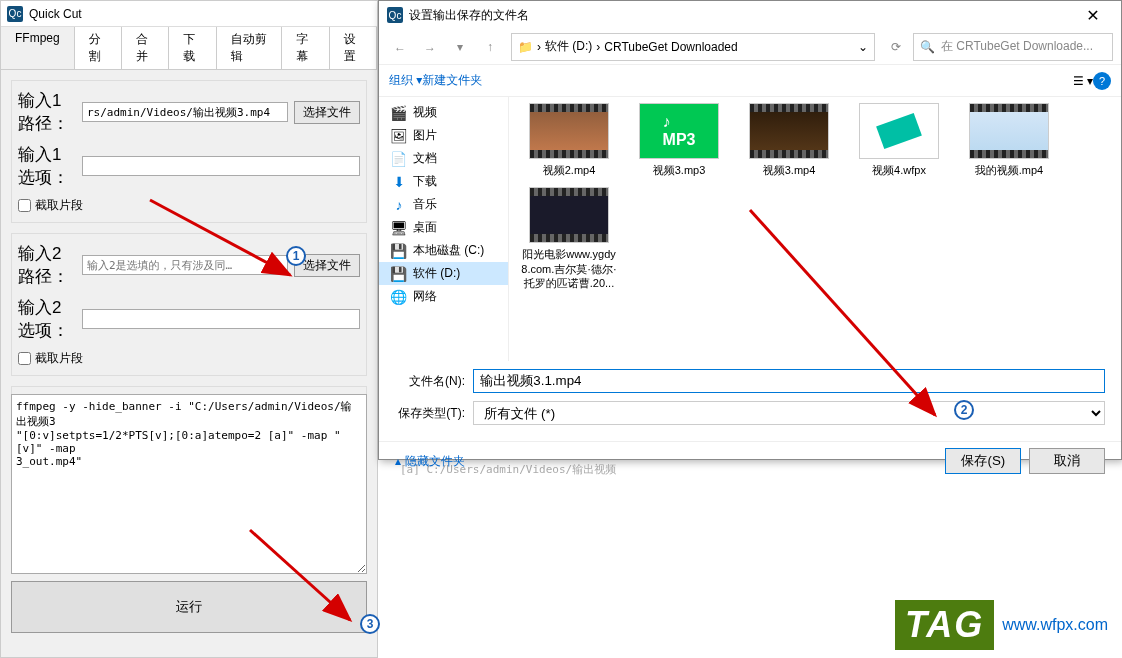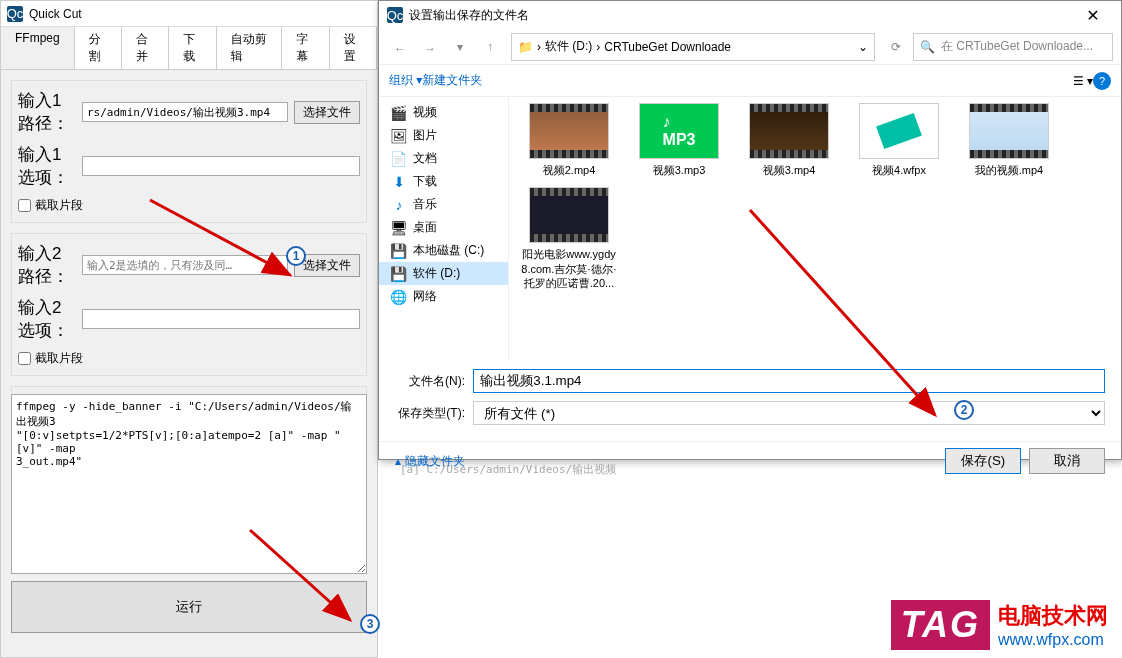--- a/index.html
+++ b/index.html
@@ -1,21 +1,21 @@
 <!DOCTYPE html>
 <html><head>
   <meta charset="utf-8">
   <style>
     * { box-sizing: border-box; margin: 0; padding: 0; }
     body { font-family: "Microsoft YaHei", sans-serif; font-size: 12px; background: #fff; position: relative; width: 1122px; height: 658px; overflow: hidden; }
     
     
     .qc-window { position: absolute; left: 0; top: 0; width: 378px; height: 658px; border: 1px solid #ccc; background: #f0f0f0; }
     .qc-titlebar { height: 26px; background: #fff; display: flex; align-items: center; padding: 0 6px; gap: 6px; border-bottom: 1px solid #ddd; }
-    .qc-icon { width: 16px; height: 16px; background: #114f7a; color: #fff; display: flex; align-items: center; justify-content: center; font-size: 13px; border-radius: 2px; }
+    .qc-icon { width: 16px; height: 16px; background: #114f7a; color: #fff; display: flex; align-items: center; justify-content: center; font-size: 10px; border-radius: 2px; }
     .qc-tabs { display: flex; background: #fff; border-bottom: 1px solid #ccc; }
     .qc-tab { padding: 4px 14px; border-right: 1px solid #ccc; cursor: pointer; background: #fff; }
     .qc-tab.active { background: #f0f0f0; }
     .qc-body { padding: 10px; }
     .qc-group { background: #f0f0f0; padding: 8px 6px; border: 1px solid #ddd; margin-bottom: 10px; }
     .qc-form { display: flex; flex-direction: column; gap: 8px; }
     .qc-row { display: flex; align-items: center; gap: 6px; }
     .qc-label { width: 58px; font-size: 17px; }
     .qc-input { border: 1px solid #aaa; padding: 2px 4px; font-family: monospace; font-size: 11px; height: 20px; flex: 1; }
     .qc-btn { background: #e8e8e8; border: 1px solid #999; padding: 2px 8px; font-size: 12px; cursor: pointer; }
@@ -65,21 +65,21 @@
     .sd-hide { color: #0066cc; cursor: pointer; display: flex; align-items: center; gap: 4px; }
     .sd-action-btn { margin-left: 8px; width: 76px; height: 26px; border: 1px solid #999; background: #e8e8e8; cursor: pointer; }
     .sd-action-btn.primary { border: 1px solid #0078d7; }
     
     
     .arrow { position: absolute; pointer-events: none; z-index: 50; }
     .marker { position: absolute; width: 20px; height: 20px; border-radius: 50%; background: #fff; border: 2px solid #1a5fb4; color: #1a5fb4; font-weight: bold; display: flex; align-items: center; justify-content: center; font-size: 12px; z-index: 51; }
     
     
     .tag-logo { position: absolute; right: 14px; bottom: 8px; display: flex; align-items: center; gap: 8px; z-index: 60; }
-    .tag-box { background: #be185d; color: #fff; font-weight: bold; font-size: 36px; padding: 4px 10px; font-style: italic; letter-spacing: 2px; }
+    .tag-box { background: #4d7c0f; color: #fff; font-weight: bold; font-size: 36px; padding: 4px 10px; font-style: italic; letter-spacing: 2px; }
     .tag-text { display: flex; flex-direction: column; }
     .tag-cn { color: #e60000; font-weight: bold; font-size: 22px; }
     .tag-url { color: #0066cc; font-size: 16px; }
     
     
     .bg-text { position: absolute; left: 400px; top: 462px; font-family: monospace; font-size: 11px; color: #aaa; }
   </style>
 </head>
 <body>
 
@@ -169,21 +169,21 @@
   <div class="sd-nav">
     <div class="sd-navbtn">←</div>
     <div class="sd-navbtn">→</div>
     <div class="sd-navbtn">▾</div>
     <div class="sd-navbtn">↑</div>
     <div class="sd-breadcrumb">
       <span>📁</span>
       <span>›</span>
       <span>软件 (D:)</span>
       <span>›</span>
-      <span>CRTubeGet Downloade</span>
+      <span>CRTubeGet Downloaded</span>
       <span style="margin-left:auto">⌄</span>
     </div>
     <div class="sd-navbtn">⟳</div>
     <div class="sd-search">
       <span>🔍</span>
       <span>在 CRTubeGet Downloade...</span>
     </div>
   </div>
   <div class="sd-toolbar">
     <span class="sd-toolbtn"><span>组织</span> ▾</span>
@@ -315,16 +315,15 @@
         <polygon points="0 0, 10 4, 0 8" fill="#d40000"></polygon>
       </marker>
     </defs>
   <line x1="10" y1="10" x2="110" y2="100" stroke="#d40000" stroke-width="3" marker-end="url(#ah3)"></line>
 </svg>
 <div class="marker" style="left:360px; top:614px">3</div>
 
 <div class="tag-logo">
   <div class="tag-box">TAG</div>
   <div class="tag-text">
-    <div class="tag-cn">电脑技术网</div>
     <div class="tag-url">www.wfpx.com</div>
   </div>
 </div>
 
 </body></html>

